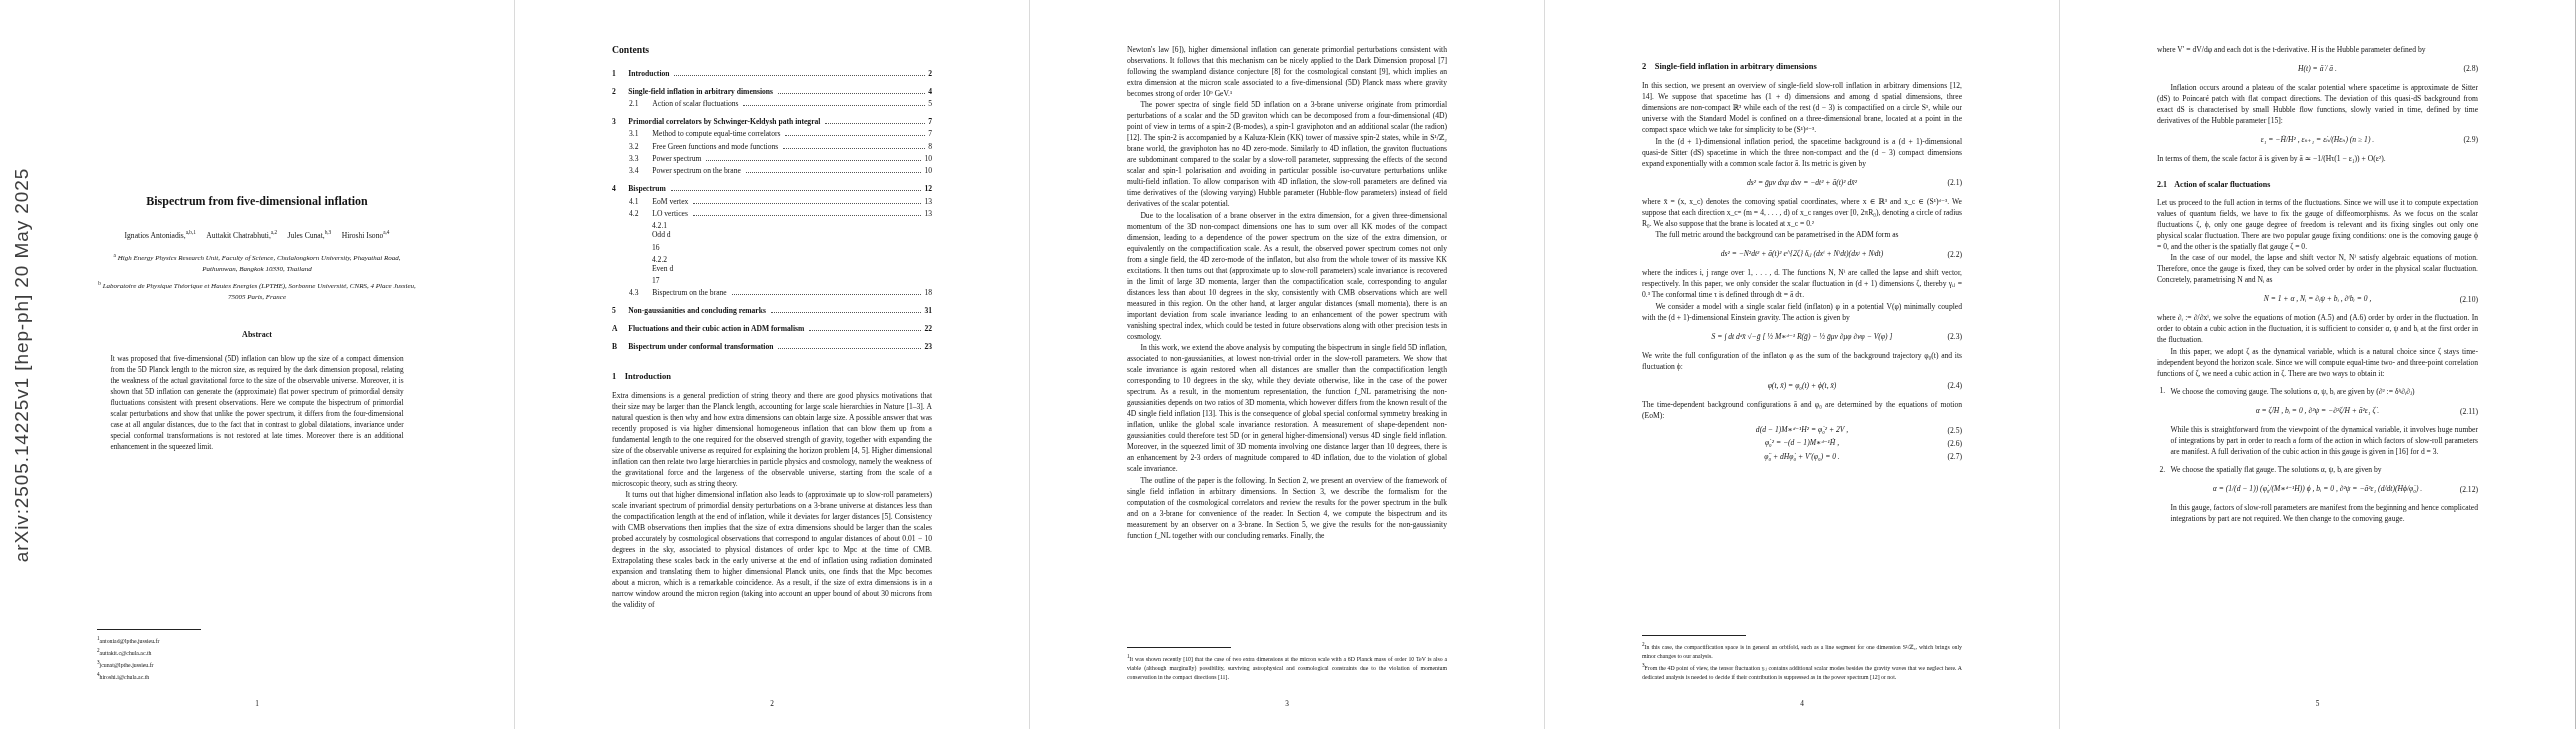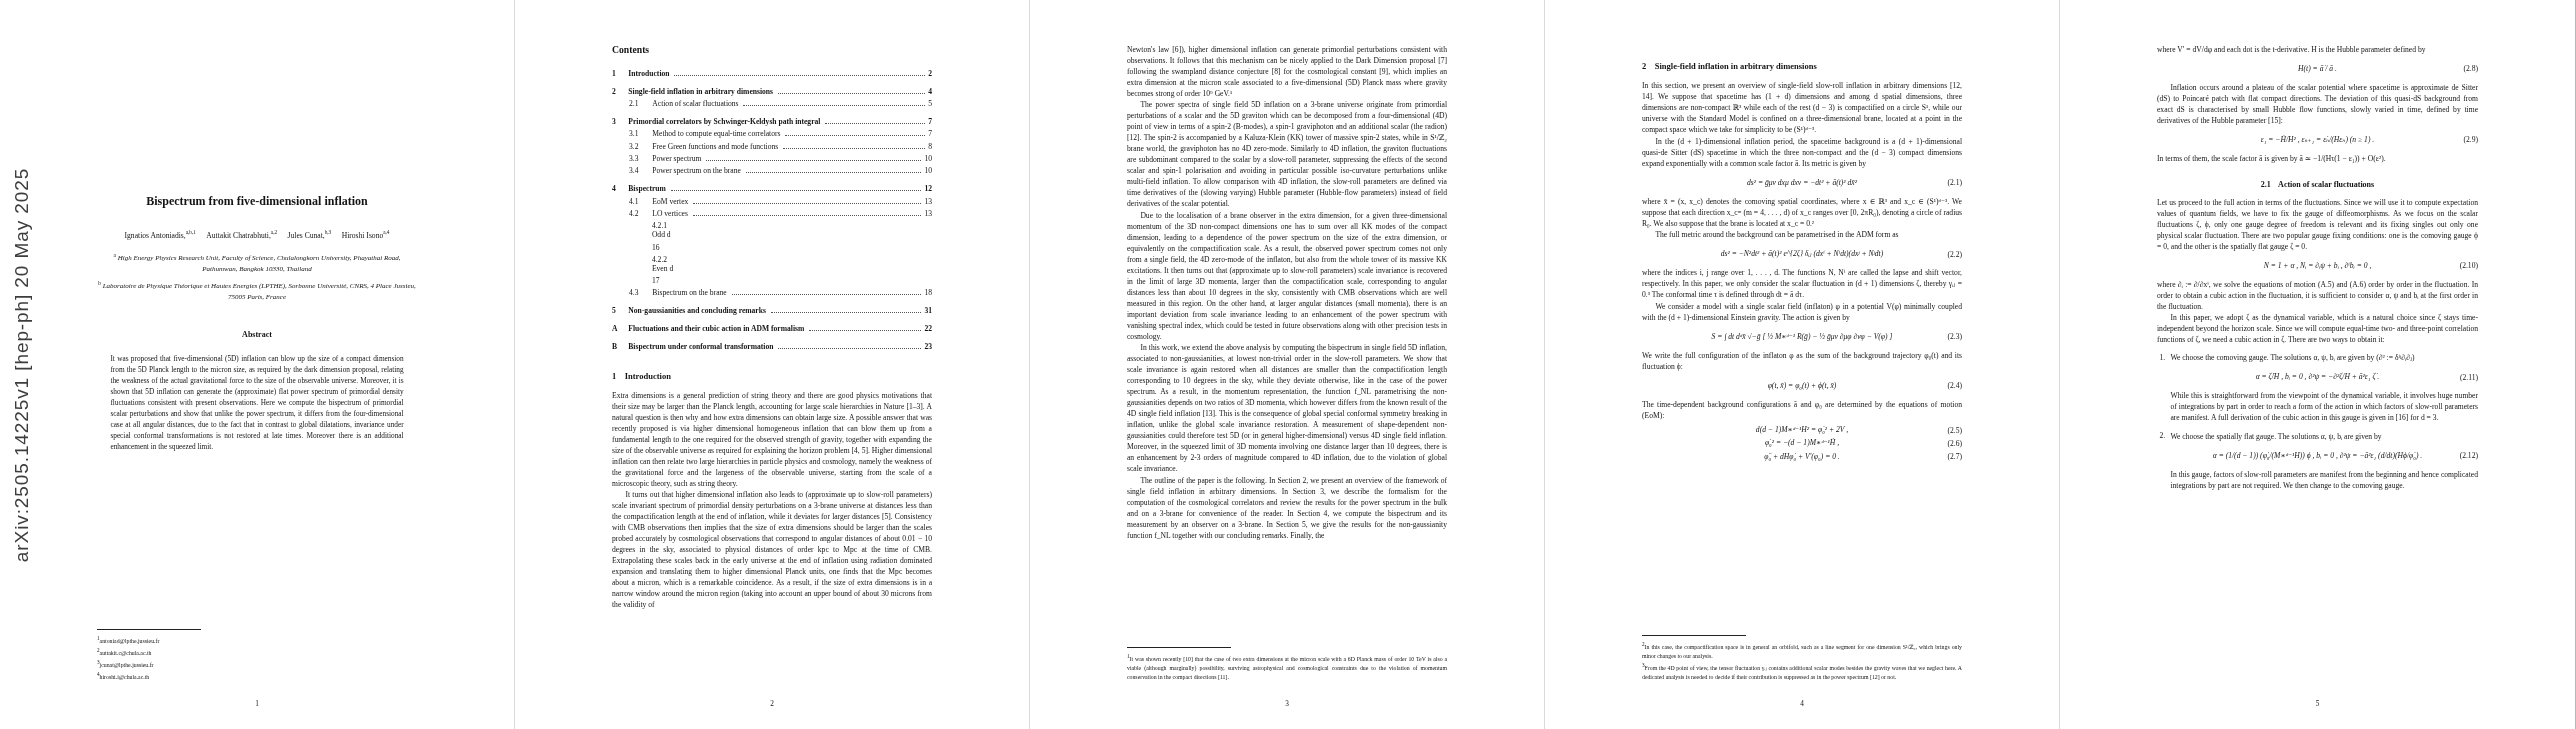--- a/index.html
+++ b/index.html
@@ -30,21 +30,21 @@
   .toc-row{display:flex;align-items:baseline;padding:1.5px 0;}
   .toc-row.l1{font-weight:bold;margin-top:5.5px;}
   .toc-row.l2{padding-left:17px;}
   .toc-row.l3{padding-left:35px;flex-direction:column;}
   .toc-num{margin-right:7.3px;min-width:9px;}
   .l2 .toc-num{min-width:16px;}
   .l3 .toc-num{min-width:24px;}
   .toc-dots{flex:1;margin:0 3.6px 2.4px 4.9px;border-bottom:1.2px dotted #555;height:0;}
   .section-heading{margin:18px 0 9px;font-size:8.5px;font-weight:bold;}
   .section-heading .sh-num{margin-right:8.5px;}
-  .subsection-heading{margin:16px 0 8px;font-size:8px;font-weight:bold;text-align:center;}
+  .subsection-heading{margin:16px 0 8px;font-size:8px;font-weight:bold;}
   .subsection-heading .sh-num{margin-right:7.3px;}
   .body-block p{margin-top:0.6px;}
   
   .eq{position:relative;margin:9px 0;text-align:center;font-size:7.6px;}
   .eq .eq-body{font-style:italic;}
   .eq .eq-num{position:absolute;right:0;top:50%;transform:translateY(-50%);font-style:normal;}
   .eq.tight{margin:4.3px 0;}
   
   .olist-item{margin-top:6.7px;}
   .li-row{display:flex;}
@@ -242,20 +242,21 @@
 
   <section class="page">
     <div class="body-block">
       <p>where V′ = dV/dφ and each dot is the t-derivative. H is the Hubble parameter defined by</p>
       <div class="eq"><span class="eq-body">H(t) = ā̇ / ā .</span><span class="eq-num">(2.8)</span></div>
       <p class="indent">Inflation occurs around a plateau of the scalar potential where spacetime is approximate de Sitter (dS) to Poincaré patch with flat compact directions. The deviation of this quasi-dS background from exact dS is characterised by small Hubble flow functions, slowly varied in time, defined by time derivatives of the Hubble parameter [15]:</p>
       <div class="eq"><span class="eq-body">ε₁ = −Ḣ/H² ,      εₙ₊₁ = ε̇ₙ/(Hεₙ)   (n ≥ 1) .</span><span class="eq-num">(2.9)</span></div>
       <p>In terms of them, the scale factor ā is given by ā ≃ −1/(Hτ(1 − ε₁)) + O(ε²).</p>
       <h3 class="subsection-heading"><span class="sh-num">2.1</span><span class="sh-title">Action of scalar fluctuations</span></h3>
       <p>Let us proceed to the full action in terms of the fluctuations. Since we will use it to compute expectation values of quantum fields, we have to fix the gauge of diffeomorphisms. As we focus on the scalar fluctuations ζ, ϕ, only one gauge degree of freedom is relevant and its fixing singles out only one physical scalar fluctuation. There are two popular gauge fixing conditions: one is the comoving gauge ϕ = 0, and the other is the spatially flat gauge ζ = 0.</p>
+      <p class="indent">In the case of our model, the lapse and shift vector N, Nⁱ satisfy algebraic equations of motion. Therefore, once the gauge is fixed, they can be solved order by order in the physical scalar fluctuation. Concretely, parametrising N and Nᵢ as</p>
       <div class="eq"><span class="eq-body">N = 1 + α ,      Nᵢ = ∂ᵢψ + bᵢ ,      ∂ⁱbᵢ = 0 ,</span><span class="eq-num">(2.10)</span></div>
       <p>where ∂ᵢ := ∂/∂xⁱ, we solve the equations of motion (A.5) and (A.6) order by order in the fluctuation. In order to obtain a cubic action in the fluctuation, it is sufficient to consider α, ψ and bᵢ at the first order in the fluctuation.</p>
       <p class="indent">In this paper, we adopt ζ as the dynamical variable, which is a natural choice since ζ stays time-independent beyond the horizon scale. Since we will compute equal-time two- and three-point correlation functions of ζ, we need a cubic action in ζ. There are two ways to obtain it:</p>
       <div class="olist-item">
         <div class="li-row">
             <span class="li-num">1.</span>
             <p>We choose the comoving gauge. The solutions α, ψ, bᵢ are given by (∂² := δⁱʲ∂ᵢ∂ⱼ)</p>
           </div>
         <div class="eq"><span class="eq-body">α = ζ̇/H ,      bᵢ = 0 ,      ∂²ψ = −∂²ζ/H + ā²ε₁ ζ̇ .</span><span class="eq-num">(2.11)</span></div>
         <p class="li-after">While this is straightforward from the viewpoint of the dynamical variable, it involves huge number of integrations by part in order to reach a form of the action in which factors of slow-roll parameters are manifest. A full derivation of the cubic action in this gauge is given in [16] for d = 3.</p>

